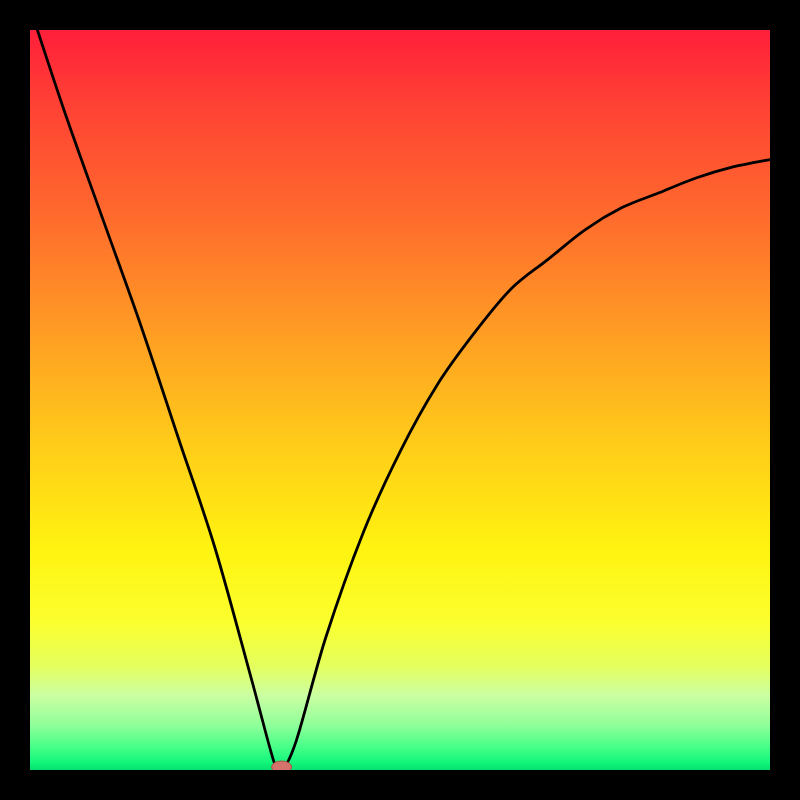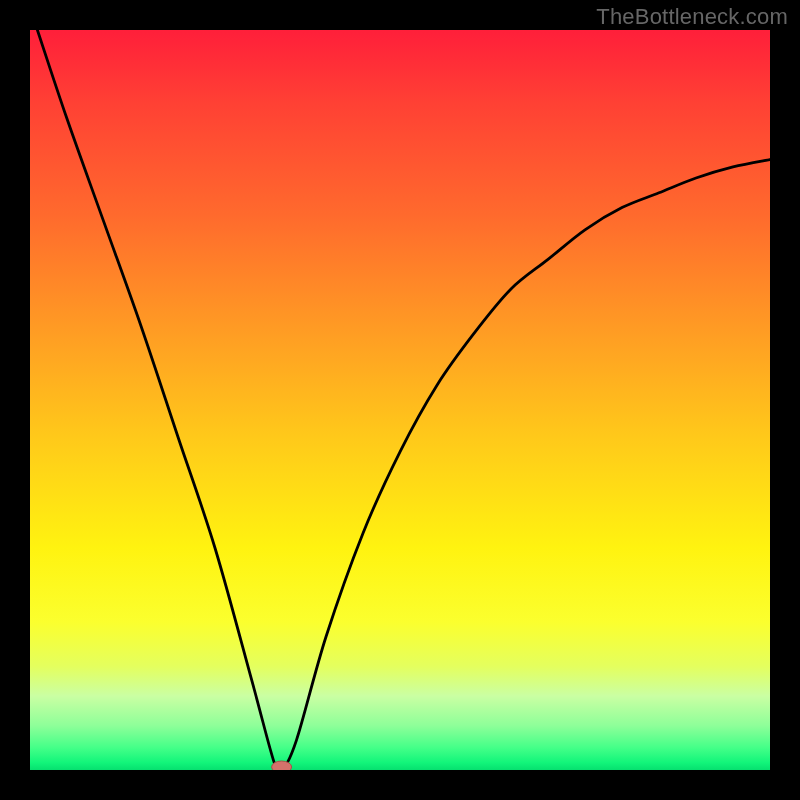--- a/index.html
+++ b/index.html
@@ -67,21 +67,20 @@
   .marker {
     fill: #d4726b;
     stroke: #a84f48;
     stroke-width: 1;
   }
 </style>
 </head>
 <body>
 
 <div class="frame">
-  <div class="watermark">TheBottleneck.com</div>
 
   <div class="plot-area">
     <svg class="overlay-svg" viewBox="0 0 740 740" preserveAspectRatio="none">
       <path id="curve-path" class="curve" d="M7.4 0 C 12.33 14.80, 25.90 56.73, 37.00 88.80 C 48.10 120.87, 61.67 157.87, 74.00 192.40 C 86.33 226.93, 98.67 260.23, 111.00 296.00 C 123.33 331.77, 135.67 370.00, 148.00 407.00 C 160.33 444.00, 172.67 477.30, 185.00 518.00 C 197.33 558.70, 212.13 615.43, 222.00 651.20 C 231.87 686.97, 239.27 717.80, 244.20 732.60 C 249.13 747.40, 247.90 743.70, 251.60 740.00 C 255.30 736.30, 259.00 732.60, 266.40 710.40 C 273.80 688.20, 284.90 641.33, 296.00 606.80 C 307.10 572.27, 320.67 534.03, 333.00 503.20 C 345.33 472.37, 357.67 446.47, 370.00 421.80 C 382.33 397.13, 394.67 374.93, 407.00 355.20 C 419.33 335.47, 431.67 319.43, 444.00 303.40 C 456.33 287.37, 468.67 271.33, 481.00 259.00 C 493.33 246.67, 505.67 239.27, 518.00 229.40 C 530.33 219.53, 542.67 208.43, 555.00 199.80 C 567.33 191.17, 579.67 183.77, 592.00 177.60 C 604.33 171.43, 616.67 167.73, 629.00 162.80 C 641.33 157.87, 653.67 152.32, 666.00 148.00 C 678.33 143.68, 690.67 139.98, 703.00 136.90 C 715.33 133.82, 733.83 130.73, 740.00 129.50"></path>
       <ellipse id="marker-dot" class="marker" cx="251.60" cy="737.00" rx="10" ry="6"></ellipse>
     </svg>
   </div>
 </div>
 
 </body></html>

